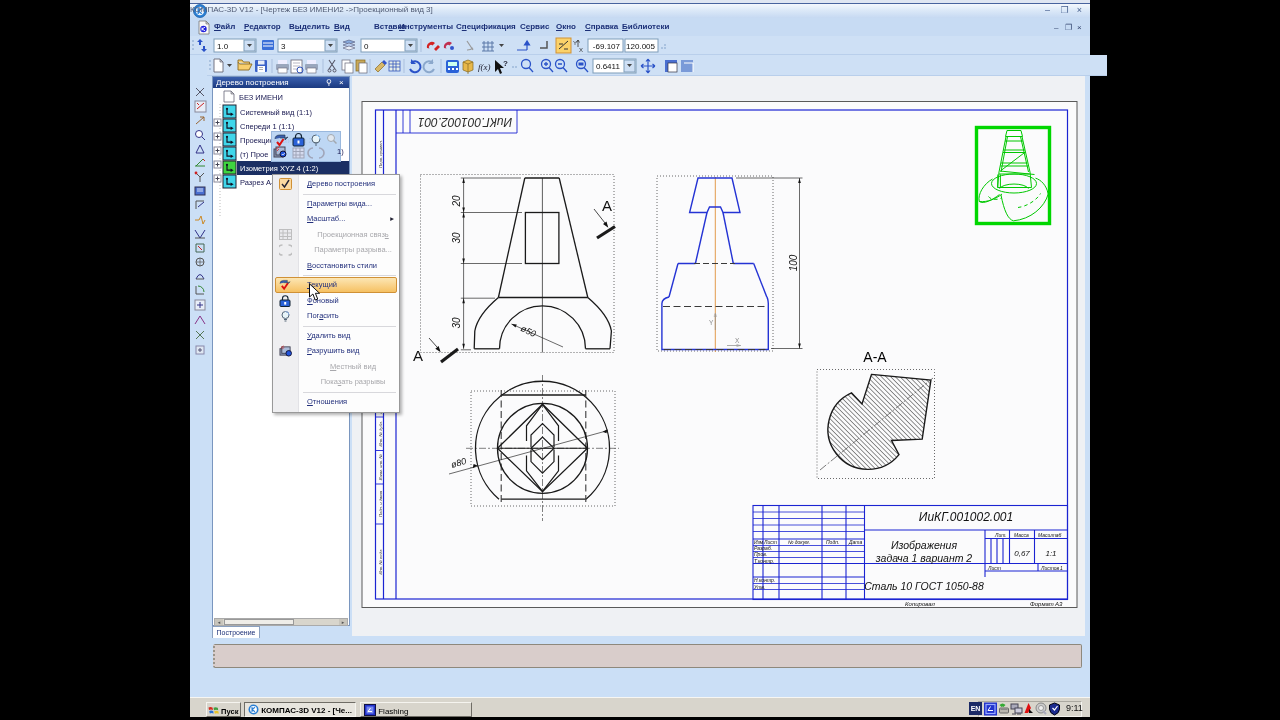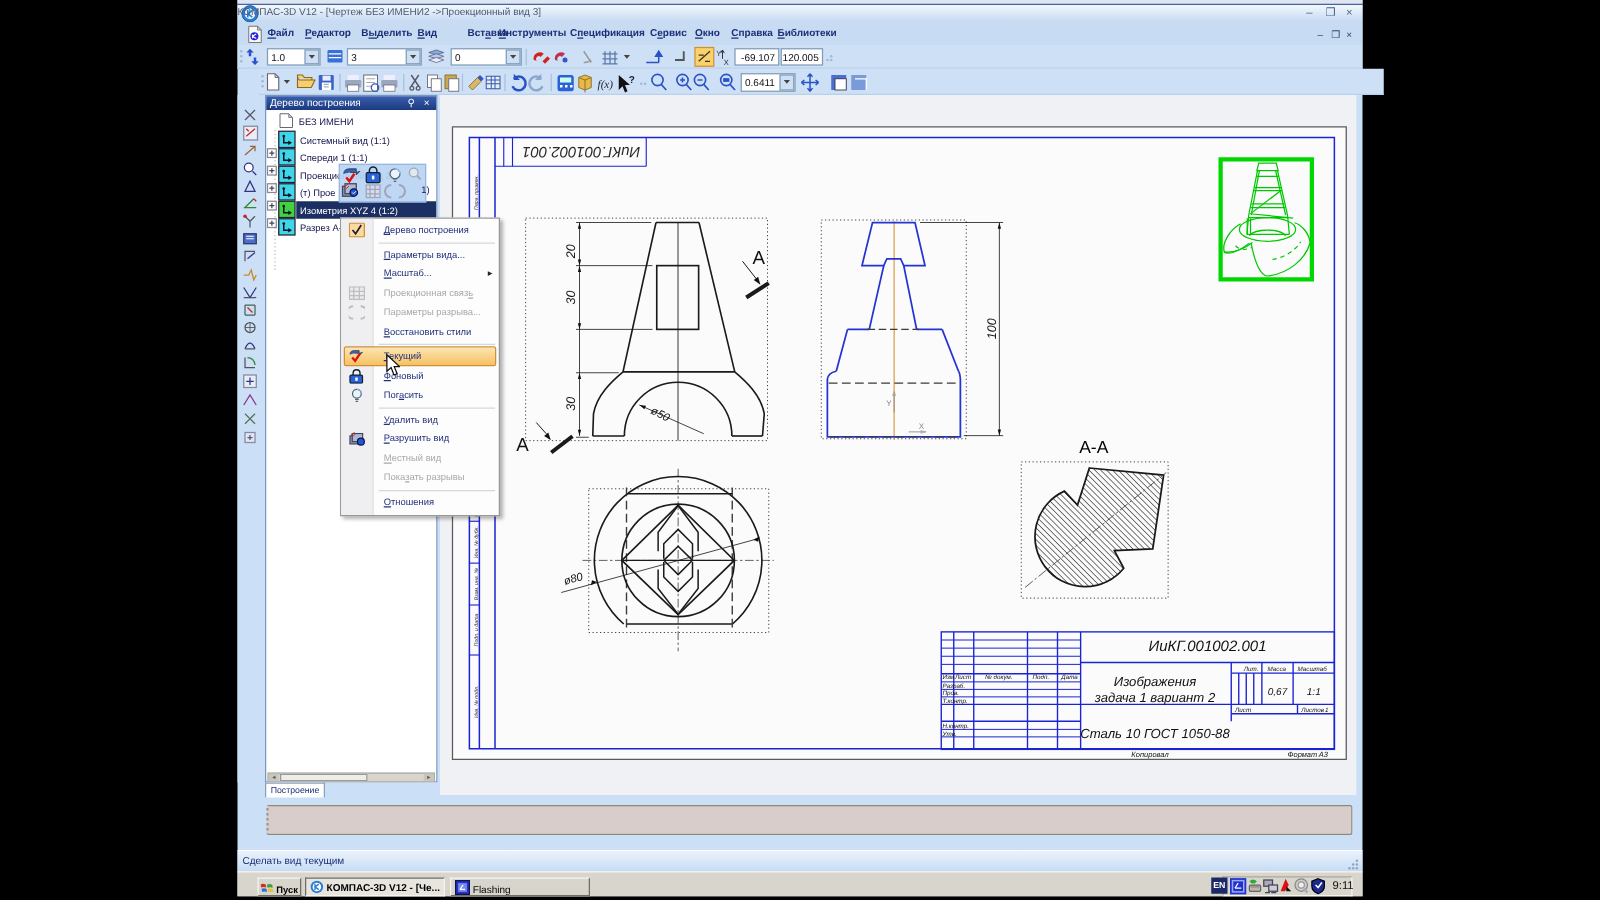--- a/index.html
+++ b/index.html
@@ -30,21 +30,21 @@
   #tabrow{left:22px;top:626px;width:138px;height:12px;background:#cbdff6;}
   #tabbtn{left:0px;top:0px;width:48px;height:12px;background:#fff;border:1px solid #8aa0c0;border-bottom:none;font-size:7px;color:#1b2f77;text-align:center;line-height:11px;}
   #propbar{left:23px;top:644px;width:869px;height:24px;background:#d9cdcb;border:1px solid #8e887c;border-radius:2px;border-left:2px dotted #9a948a;}
   #statusbar{left:0;top:680px;width:900px;height:17px;background:linear-gradient(#eaf2fb,#c6dcf4);border-top:1px solid #fff;font-size:8px;color:#1b2f77;padding:3px 0 0 4px;}
   #taskbar{left:0;top:697px;width:900px;height:20px;background:#d8d5cc;border-top:1px solid #f7f6f2;}
   .tbtn{top:4px;height:15px;background:#d8d5cc;border:1px solid;border-color:#f5f4ef #6f6d66 #6f6d66 #f5f4ef;font-size:8px;color:#000;margin-left:14px;}
   
   #ctxmenu{left:82px;top:174px;width:128px;height:239px;background:#fdfdfd;border:1px solid #999;box-shadow:2px 2px 3px rgba(0,0,0,0.3);}
   #ctxgutter{left:0;top:0;width:26px;height:237px;background:#efeff1;border-right:1px solid #e2e2e6;}
   .mitem{position:relative;height:15.5px;font-size:7.5px;color:#23307c;line-height:15.5px;padding-left:34px;white-space:nowrap;}
-  .mitem.dis{color:#a8a8ac;}
+  .mitem.dis{color:#a8a8ac;text-align:center;}
   .msep{height:4px;position:relative;}
   .msep:after{content:"";position:absolute;left:30px;right:3px;top:2px;border-top:1px solid #d8d8dc;}
   .hl{position:absolute;left:2px;right:2px;top:0;height:15.5px;background:linear-gradient(#fce6b4,#f6c163);border:1px solid #d09136;border-radius:2px;}
   .micon{position:absolute;left:6px;top:2px;width:13px;height:12px;}
 </style>
 </head>
 <body>
 <div id="app">
   <div class="abs" id="topstrip"></div>
   <div class="abs" id="topline"></div>
@@ -700,32 +700,20 @@
         <path d="M997.8 174.5 L997.8 187.5 M1000.4 174.5 L1000.4 187.5"></path>
         <path d="M997.5 187.5 h34"></path>
       </g>
     </g>
   </svg>
   </div>
   <div class="abs" id="tabrow">
       <div class="abs" id="tabbtn">Построение</div>
     </div>
   <div class="abs" id="propbar"></div>
-  <div class="abs" id="statusbar">Сделать вид текущим
-    <svg class="abs" style="right:3px;top:6px" width="10" height="9" viewBox="0 0 10 9">
-        <g fill="#8fa8c8">
-          <circle cx="8.5" cy="1.5" r="1"></circle>
-          <circle cx="8.5" cy="4.5" r="1"></circle>
-          <circle cx="8.5" cy="7.5" r="1"></circle>
-          <circle cx="5.5" cy="4.5" r="1"></circle>
-          <circle cx="5.5" cy="7.5" r="1"></circle>
-          <circle cx="2.5" cy="7.5" r="1"></circle>
-        </g>
-      </svg>
-  </div>
   <div class="abs" id="taskbar">
     <div class="abs tbtn" style="left:2px;width:35px;padding:1.5px 0 0 1px;font-weight:bold;font-size:7.5px;white-space:nowrap;overflow:hidden">
       <svg width="11" height="11" viewBox="0 0 11 11" style="vertical-align:-2px">
           <path d="M0.5 2.5 Q2.5 1.5 4.5 2.5 L5 5 Q3 4 1 5 Z" fill="#d42b1e"></path>
           <path d="M5.5 2.7 Q7.5 1.7 9.8 2.8 L10.2 5.2 Q8 4.2 6 5.2 Z" fill="#3f9e3f"></path>
           <path d="M1.2 6 Q3 5 5.2 6 L5.6 8.6 Q3.6 7.6 1.8 8.6 Z" fill="#2a6fd4"></path>
           <path d="M6.2 6.2 Q8.2 5.2 10.4 6.3 L10.8 8.8 Q8.8 7.8 6.8 8.8 Z" fill="#e8c22a"></path>
         </svg>
       Пуск</div>
     <div class="abs tbtn" style="left:40px;width:112px;border-color:#6f6d66 #f5f4ef #f5f4ef #6f6d66;background:#e7e5de;padding:1px 0 0 3px;font-weight:bold;white-space:nowrap;overflow:hidden">

